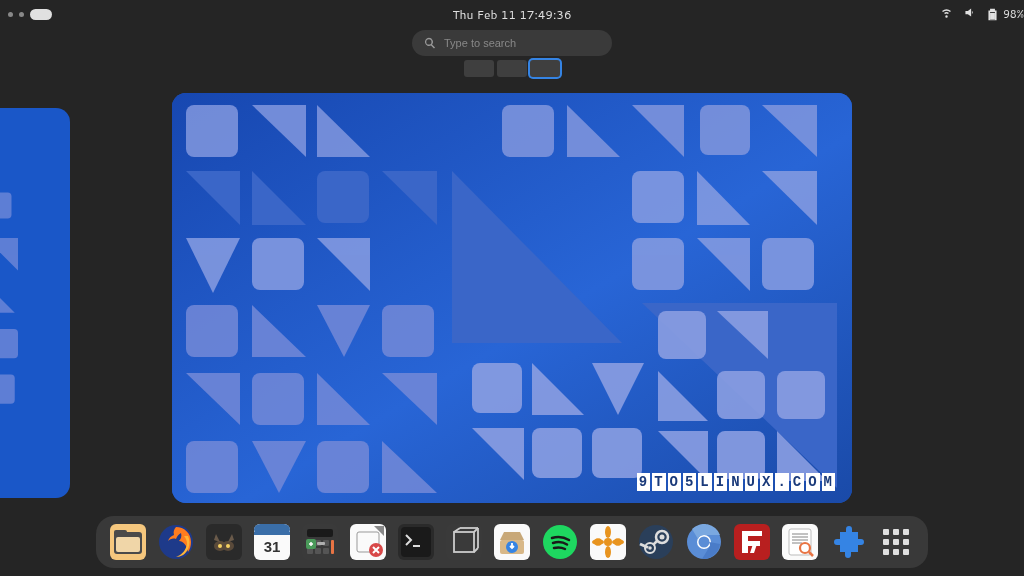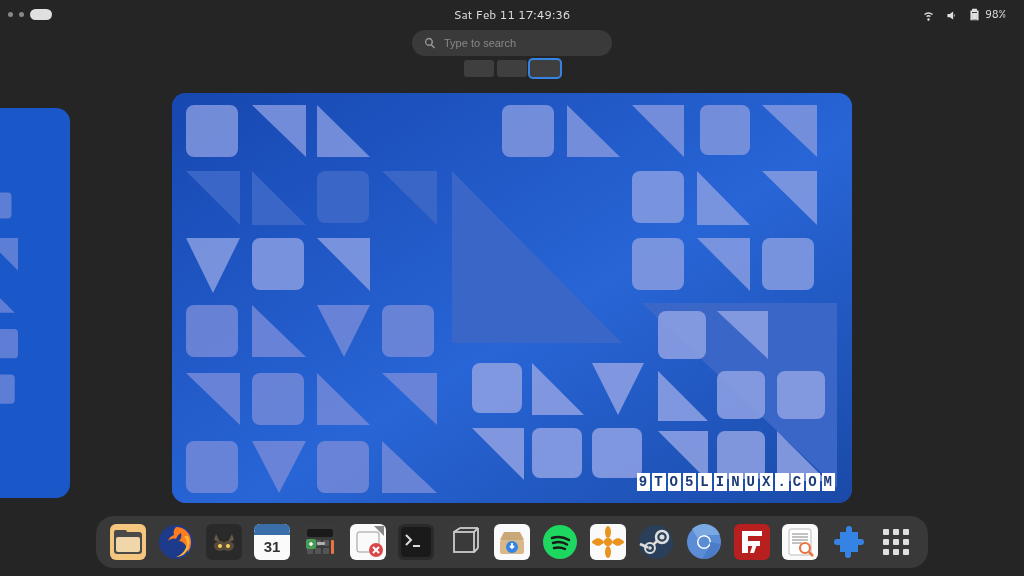--- a/index.html
+++ b/index.html
@@ -16,21 +16,21 @@
       position: absolute; top: 0; left: 0; right: 0;
       height: 28px;
       display: flex; align-items: center;
       font-size: 12px;
       font-weight: 500;
     }
     .panel-left { position: absolute; left: 8px; display: flex; align-items: center; gap: 6px; }
     .activities-dot { width: 5px; height: 5px; border-radius: 50%; background: #888; }
     .activities-pill { width: 22px; height: 11px; border-radius: 6px; background: #e0e0e0; }
     .panel-center { position: absolute; left: 50%; transform: translateX(-50%); }
-    .panel-right { position: absolute; right: 18px; display: flex; align-items: flex-end; gap: 10px; }
+    .panel-right { position: absolute; right: 0; display: flex; align-items: flex-start; gap: 10px; }
     .panel-right svg { width: 13px; height: 13px; fill: #e0e0e0; }
     .battery-wrap { display: flex; align-items: center; gap: 4px; font-size: 11px; }
 
     
     .search-bar {
       position: absolute; top: 30px; left: 50%; transform: translateX(-50%);
       width: 200px; height: 26px;
       background: #3a3a3a;
       border-radius: 13px;
       display: flex; align-items: center;
@@ -111,21 +111,21 @@
   </style>
 </head>
 <body>
 
 <div class="top-panel">
   <div class="panel-left">
     <span class="activities-dot"></span>
     <span class="activities-dot"></span>
     <span class="activities-pill"></span>
   </div>
-  <div class="panel-center">Sat Feb 11  17:49:36</div>
+  <div class="panel-center">Thu Feb 11  17:49:36</div>
   <div class="panel-right">
     <svg viewBox="0 0 16 16">
         <path d="M8 11.5a1.5 1.5 0 100 3 1.5 1.5 0 000-3zm-3-3a5.5 5.5 0 016 0l-1.2 1.4a3.5 3.5 0 00-3.6 0zM2.5 6a9.5 9.5 0 0111 0l-1.2 1.4a7.5 7.5 0 00-8.6 0z"></path>
       </svg>
     <svg viewBox="0 0 16 16">
         <path d="M3 6v4h3l4 3V3L6 6H3zm9 2a2 2 0 00-1-1.7v3.4A2 2 0 0012 8z"></path>
       </svg>
     <span class="battery-wrap">
       <svg viewBox="0 0 16 16">
           <path d="M5 1h6v2h2v12H3V3h2V1zm0 4v9h6V5H5z"></path>

